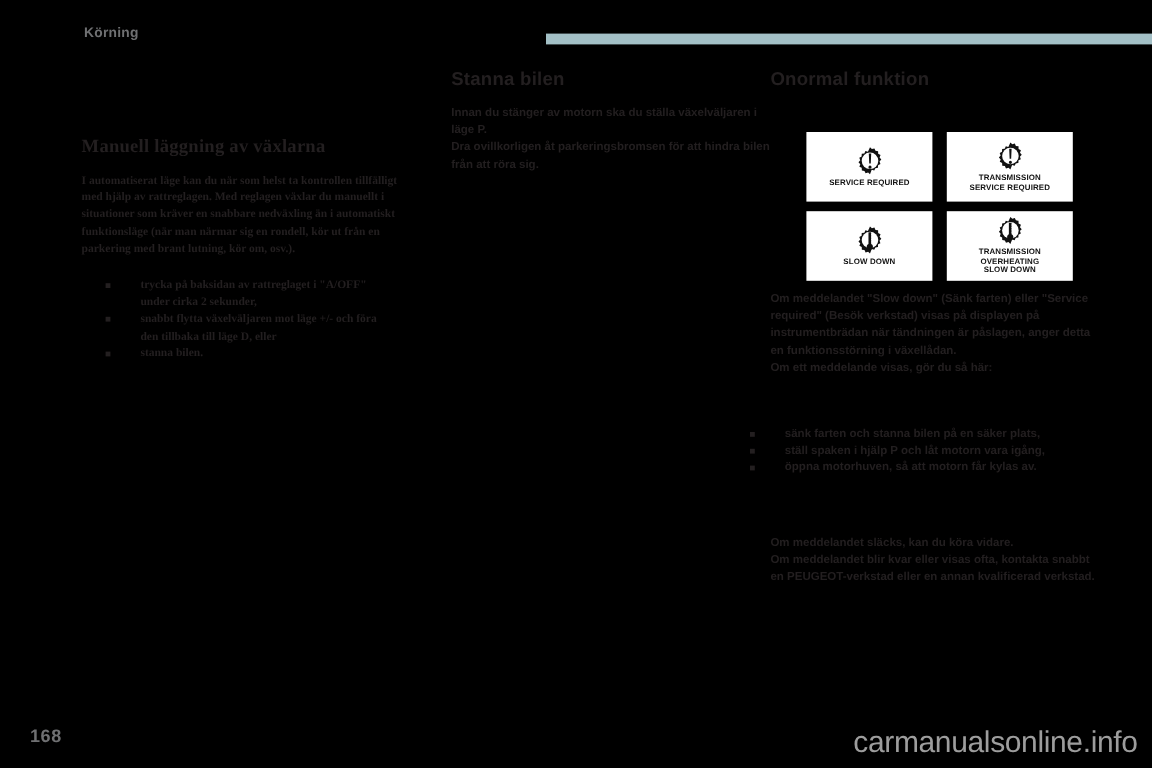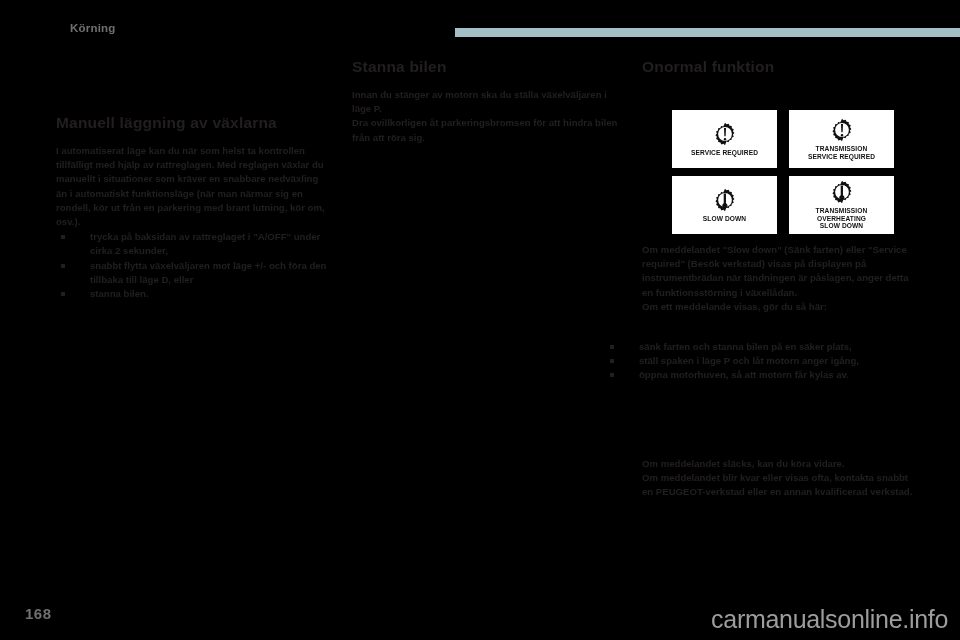--- a/index.html
+++ b/index.html
@@ -31,22 +31,22 @@
     background: #a3c0c6;
   }
 
   
   .col {
     position: absolute;
     top: 58px;
     width: 272px;
     color: #231f20;
   }
-  .col-left   { left: 56px; }
-  .col-mid    { left: 352px; }
+  .col-left   { left: 68px; font-family: Liberation Serif, serif; }
+  .col-mid    { left: 376px; }
   .col-right  { left: 642px; }
 
   .col-title {
     font-size: 15.5px;
     font-weight: bold;
     letter-spacing: .2px;
     color: #231f20;
     margin-bottom: 12px;
   }
   .col-left .col-title { margin-top: 56px; }
@@ -55,21 +55,21 @@
     font-size: 9.6px;
     line-height: 14.2px;
     font-weight: bold;
     color: #231f20;
     margin: 0;
   }
   p.body + p.body { margin-top: 0px; }
 
   ul.bullets {
     list-style: none;
-    margin: 1px;
+    margin: 16px;
     padding: 0;
   }
   ul.bullets li {
     position: relative;
     font-size: 9.6px;
     line-height: 14.2px;
     font-weight: bold;
     color: #231f20;
     padding-left: 33px;
     margin-top: 0px;
@@ -107,21 +107,21 @@
     font-weight: bold;
     line-height: 7.6px;
     letter-spacing: .1px;
     text-align: center;
     color: #111111;
     white-space: pre-line;
   }
 
   .right-body-1 { position: absolute; left: 642px; top: 243px; width: 272px; }
   .right-bullets { position: absolute; left: 605px; top: 339px; width: 272px; }
-  .right-body-2 { position: absolute; left: 642px; top: 457px; width: 272px; }
+  .right-body-2 { position: absolute; left: 642px; top: 446px; width: 272px; }
 
   
   .page-number {
     position: absolute;
     left: 25px; bottom: 18px;
     font-size: 15px;
     font-weight: bold;
     color: #6f7072;
     letter-spacing: .5px;
   }
@@ -211,21 +211,21 @@
     </div>
   </div>
 
   <div class="right-body-1">
     <p class="body">Om meddelandet "Slow down" (Sänk farten) eller "Service required" (Besök verkstad) visas på displayen på instrumentbrädan när tändningen är påslagen, anger detta en funktionsstörning i växellådan.</p>
     <p class="body">Om ett meddelande visas, gör du så här:</p>
   </div>
 
   <ul class="bullets right-bullets">
     <li>sänk farten och stanna bilen på en säker plats,</li>
-    <li>ställ spaken i läge P och låt motorn anger igång,</li>
+    <li>ställ spaken i hjälp P och låt motorn vara igång,</li>
     <li>öppna motorhuven, så att motorn får kylas av.</li>
   </ul>
 
   <div class="right-body-2">
     <p class="body">Om meddelandet släcks, kan du köra vidare.</p>
     <p class="body">Om meddelandet blir kvar eller visas ofta, kontakta snabbt en PEUGEOT-verkstad eller en annan kvalificerad verkstad.</p>
   </div>
 
   <div class="page-number">168</div>
   <div class="watermark">carmanualsonline.info</div>

